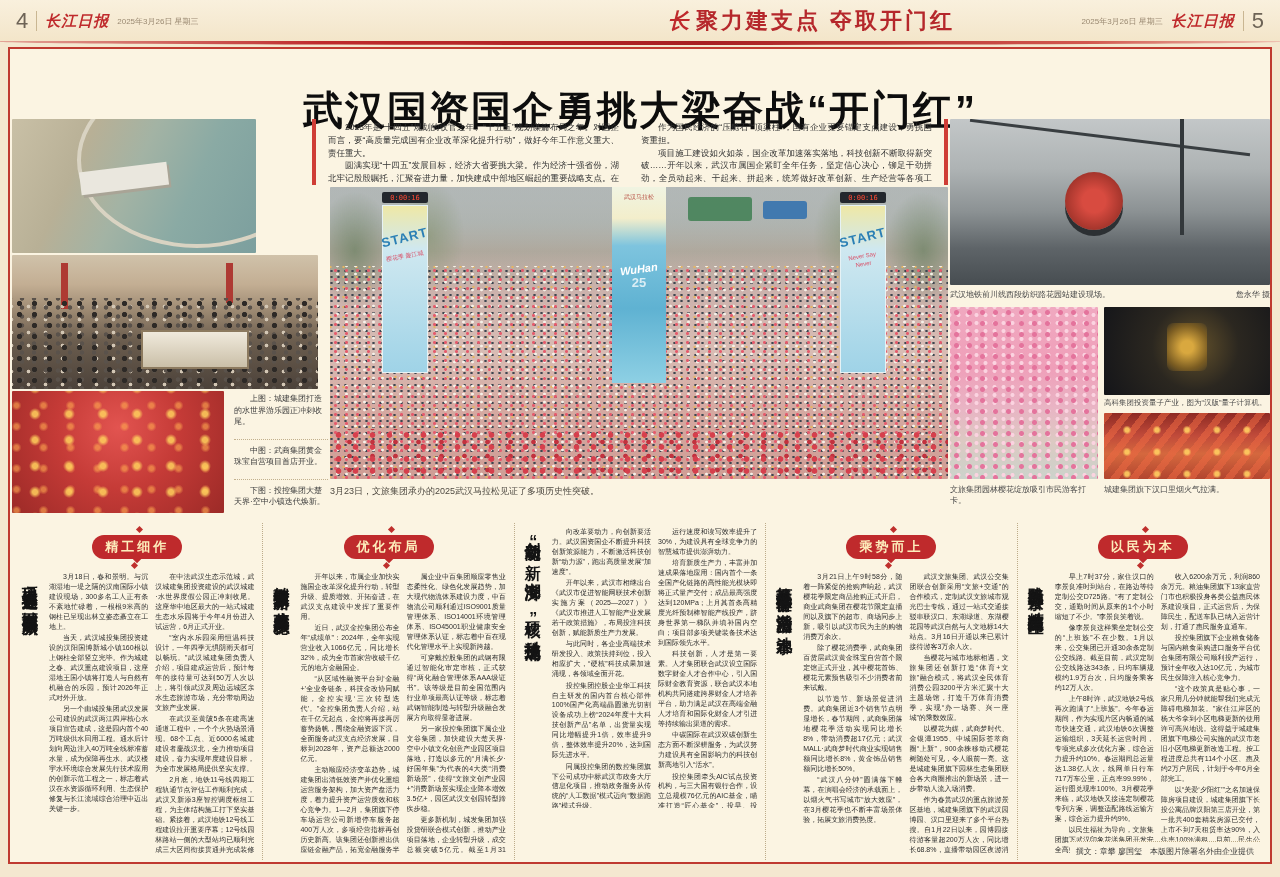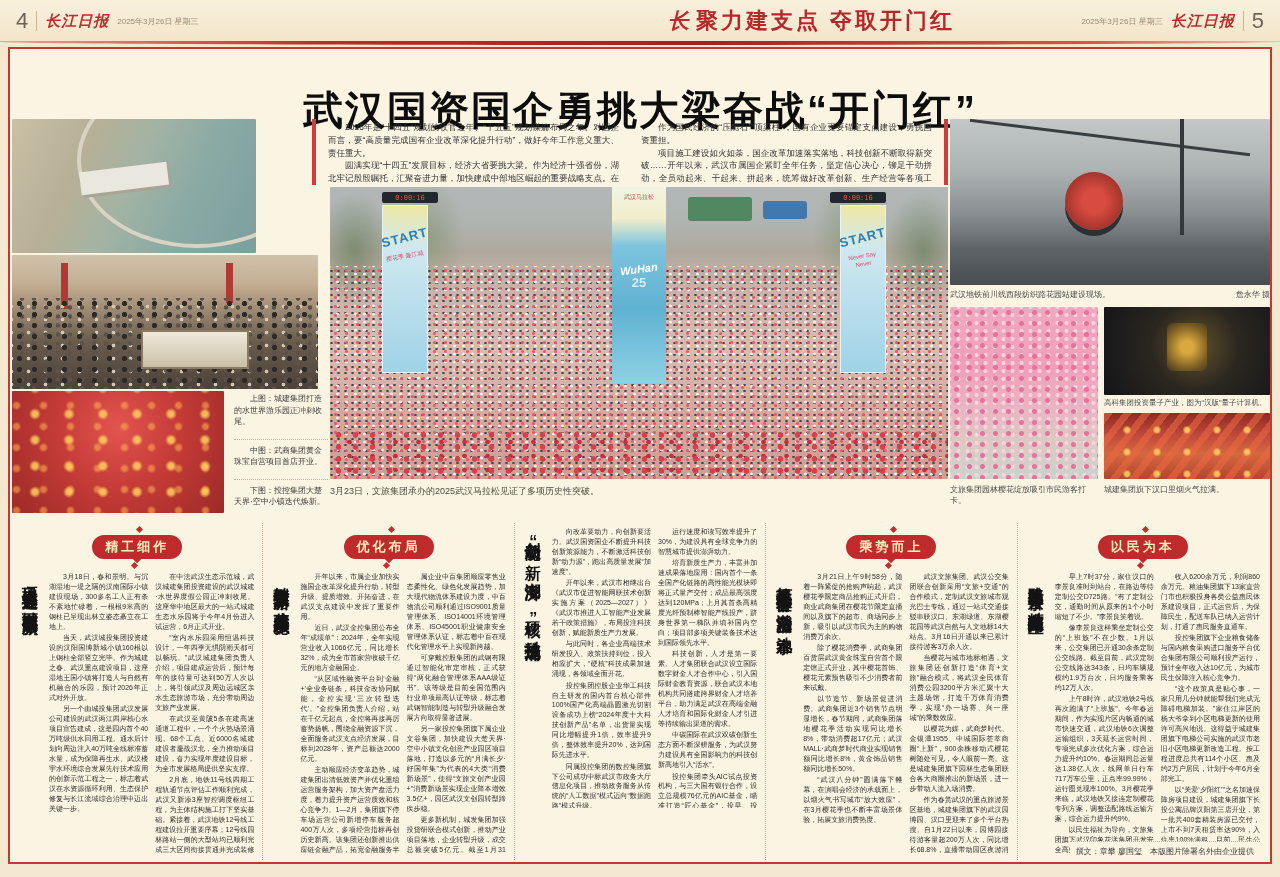--- a/index.html
+++ b/index.html
@@ -79,21 +79,21 @@
      background-image:radial-gradient(circle,#d63f4c 2.4px,transparent 3.2px),
                       radial-gradient(circle,#c2323e 1.9px,transparent 2.7px);
      background-size:17px 12px,23px 14px;background-position:0 0,8px 6px;}
   .m-banner{position:absolute;width:46px;height:168px;top:18px;
      background:linear-gradient(180deg,#efe8a6 0%,#cfe8f0 26%,#9fd3e7 100%);
      border:1px solid #e6f2f5;display:flex;flex-direction:column;align-items:center;padding-top:24px;
      box-sizing:border-box;gap:8px;}
   .m-banner.left{left:52px;} .m-banner.right{right:62px;}
   .m-start{color:#2a7fb5;font-weight:900;font-size:13px;letter-spacing:1px;transform:rotate(-14deg);}
   .m-sub{color:#d9536b;font-size:6px;text-align:center;transform:rotate(-10deg);line-height:1.3;}
-  .m-clock{position:absolute;top:5px;width:56px;height:11px;background:#23272d;color:#ff4a33;
+  .m-clock{position:absolute;top:5px;width:46px;height:11px;background:#23272d;color:#ff4a33;
      font-family:"DejaVu Sans Mono",monospace;font-size:7px;display:flex;align-items:center;
      justify-content:center;border-radius:2px;}
   .m-clock.cl{left:52px;} .m-clock.cr{right:62px;}
   .m-center{position:absolute;left:calc(50% - 27px);top:0;width:54px;height:196px;
      background:linear-gradient(180deg,#f0f4e2 0%,#f3eecb 16%,#7ec4de 30%,#5fb2d2 62%,#8ed0e4 100%);
      display:flex;flex-direction:column;align-items:center;}
   .m-tag{margin-top:6px;font-size:6px;color:#b5493f;text-align:center;line-height:1.4;}
   .m-wuhan{margin-top:62px;color:#fff;font-style:italic;font-weight:900;font-size:11px;transform:rotate(-8deg);}
   .m-year{color:rgba(255,255,255,.75);font-weight:900;font-size:13px;}
   .m-sign{position:absolute;top:10px;width:64px;height:24px;background:#3f7f52;border-radius:3px;opacity:.85;}

